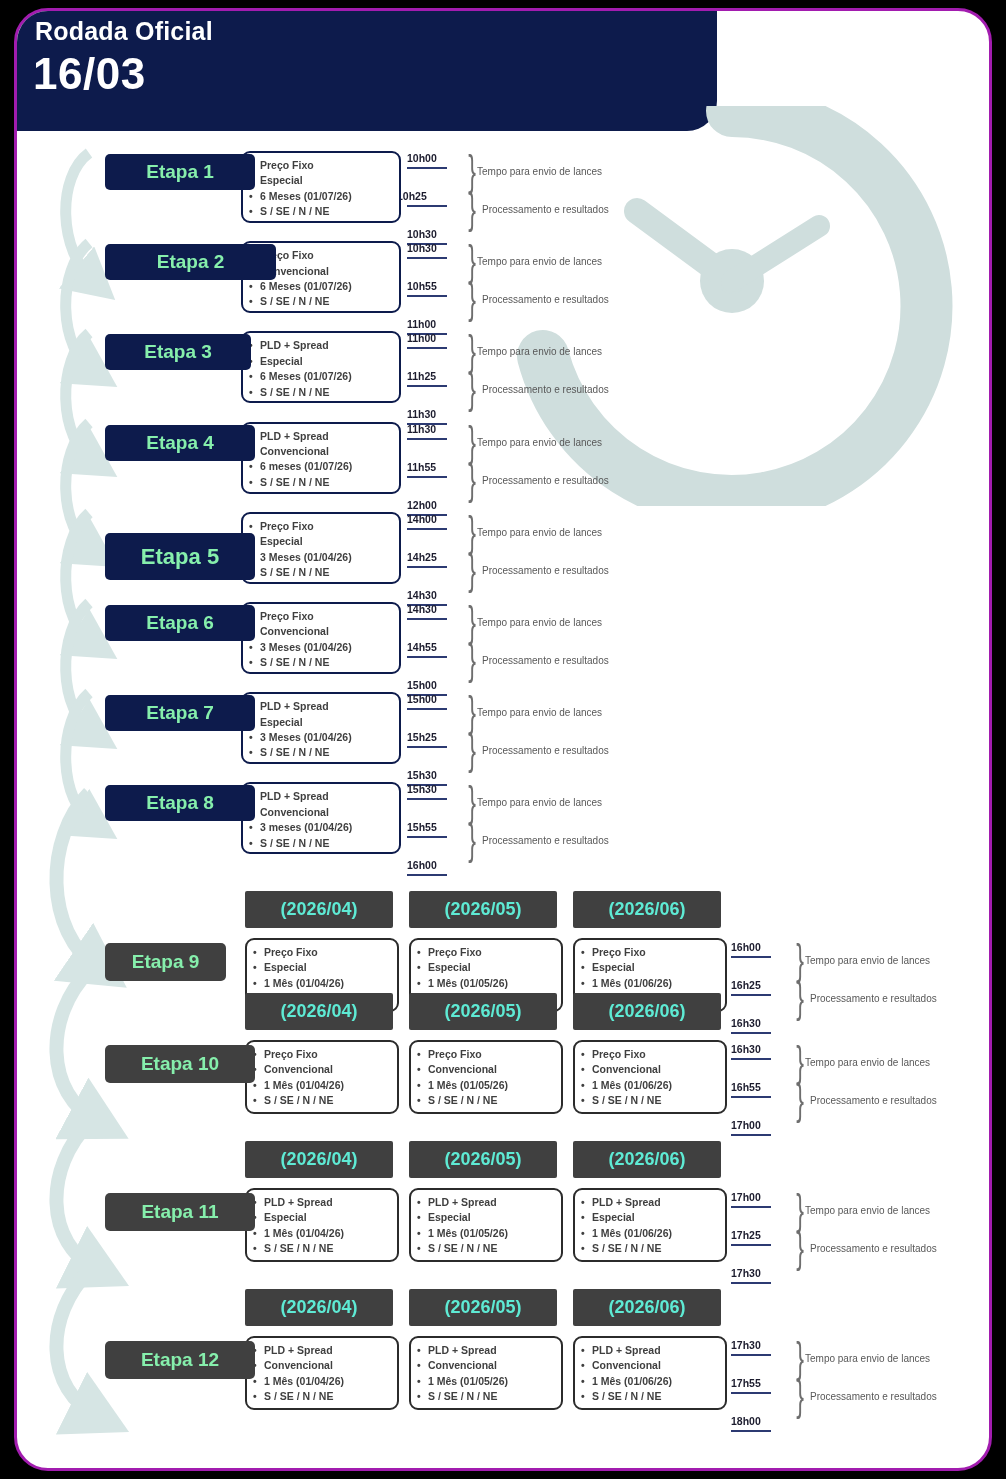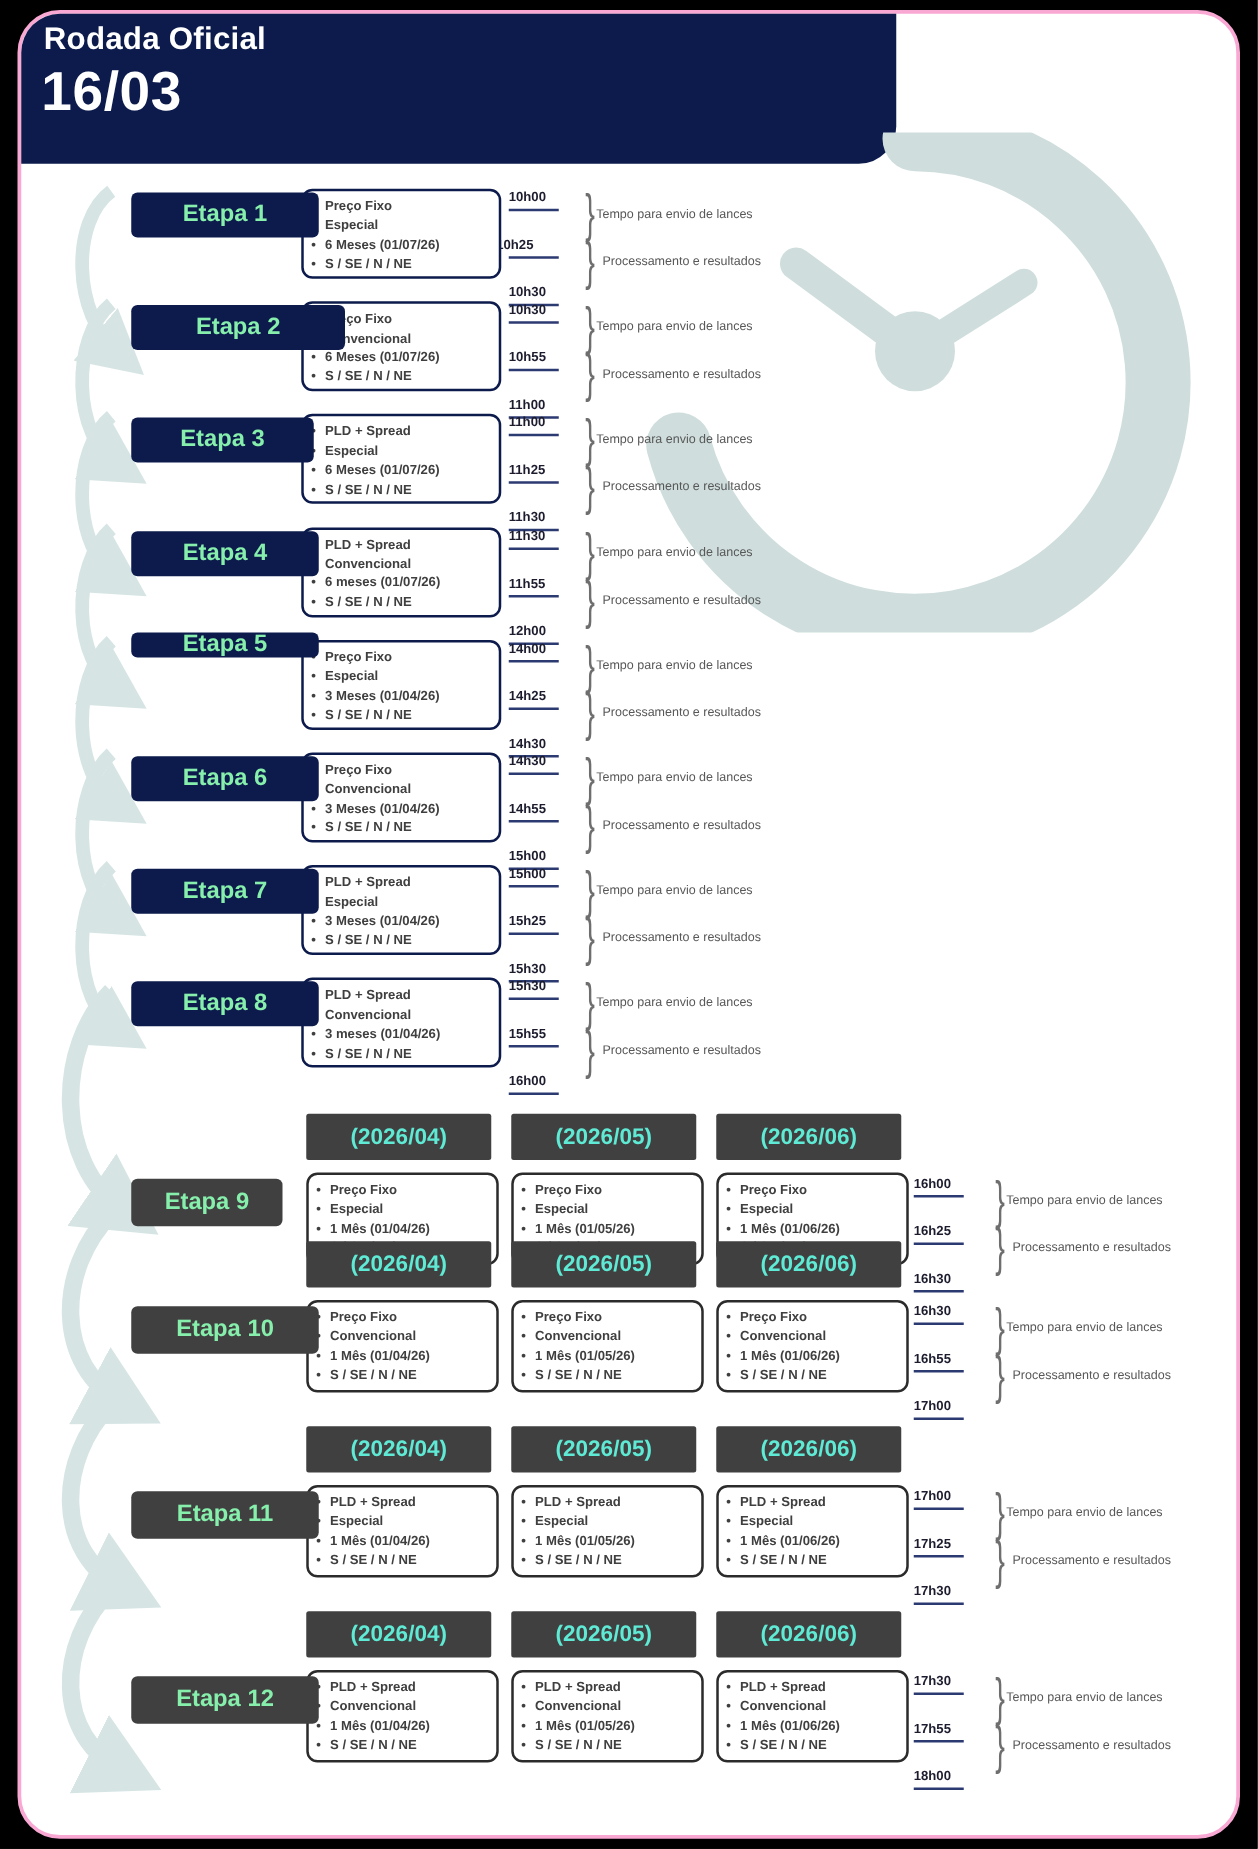--- a/index.html
+++ b/index.html
@@ -1,19 +1,19 @@
 <!DOCTYPE html>
 <html><head>
 <meta charset="utf-8">
 <style>
   html,body{margin:0;padding:0;background:#000;}
   body{font-family:"Liberation Sans",sans-serif;}
   .page{position:relative;width:1006px;height:1479px;background:#000;overflow:hidden;}
   .card{position:absolute;left:14px;top:8px;width:978px;height:1463px;background:#fff;
-        border:3px solid #f9a8d4;border-radius:34px;box-sizing:border-box;overflow:hidden;}
+        border:3px solid #a21caf;border-radius:34px;box-sizing:border-box;overflow:hidden;}
   .header{position:absolute;left:-10px;top:-10px;width:710px;height:130px;background:#0d1b4c;
           border-bottom-right-radius:30px;border-top-right-radius:0;}
   .header .ttl{position:absolute;left:28px;top:16px;color:#fff;font-size:25px;font-weight:bold;letter-spacing:.2px;}
   .header .dat{position:absolute;left:26px;top:48px;color:#fff;font-size:44px;font-weight:bold;letter-spacing:.5px;}
   .clock{position:absolute;left:480px;top:95px;width:470px;height:400px;pointer-events:none;}
   .lbl{position:absolute;display:flex;align-items:center;justify-content:center;
        color:#86efac;font-weight:bold;border-radius:5px;z-index:3;}
   .lbl.navy{background:#0d1b4c;}
   .lbl.gray{background:#404040;}
   .dbox{position:absolute;background:#fff;border:2px solid #0d1b4c;border-radius:9px;z-index:2;box-sizing:border-box;}
@@ -138,21 +138,21 @@
         <div class="tm" style="left: 390px; top: 411.6px;">11h30</div>
         <div class="tmline" style="left: 390px; top: 426.6px; width: 40px;"></div>
         <div class="tm" style="left: 390px; top: 449.6px;">11h55</div>
         <div class="tmline" style="left: 390px; top: 464.6px; width: 40px;"></div>
         <div class="tm" style="left: 390px; top: 487.6px;">12h00</div>
         <div class="tmline" style="left: 390px; top: 502.6px; width: 40px;"></div>
         <div class="brk" style="left: 448px; top: 409.6px; font-size: 42px; line-height: 42px; transform: scaleX(0.55);">}</div>
         <div class="brk" style="left: 448px; top: 447.6px; font-size: 42px; line-height: 42px; transform: scaleX(0.55);">}</div>
         <div class="desc" style="left: 460px; top: 425.6px;">Tempo para envio de lances</div>
         <div class="desc" style="left: 465px; top: 463.6px;">Processamento e resultados</div>
-        <div class="lbl navy" style="left: 88px; top: 495px; width: 150px; height: 20px; font-size: 19px;">Etapa 5</div>
+        <div class="lbl navy" style="left: 88px; top: 522px; width: 150px; height: 47px; font-size: 22px;">Etapa 5</div>
         <div class="dbox" style="left: 224px; top: 500.8px; width: 160px; height: 72px;">
           <ul>
             <li>Preço Fixo</li>
             <li>Especial</li>
             <li>3 Meses (01/04/26)</li>
             <li>S / SE / N / NE</li>
           </ul>
         </div>
         <div class="tm" style="left: 390px; top: 501.8px;">14h00</div>
         <div class="tmline" style="left: 390px; top: 516.8px; width: 40px;"></div>

